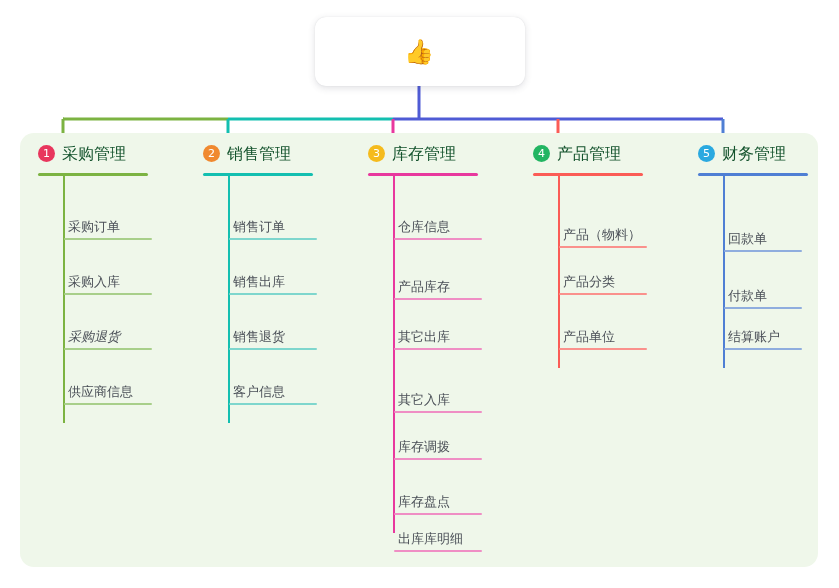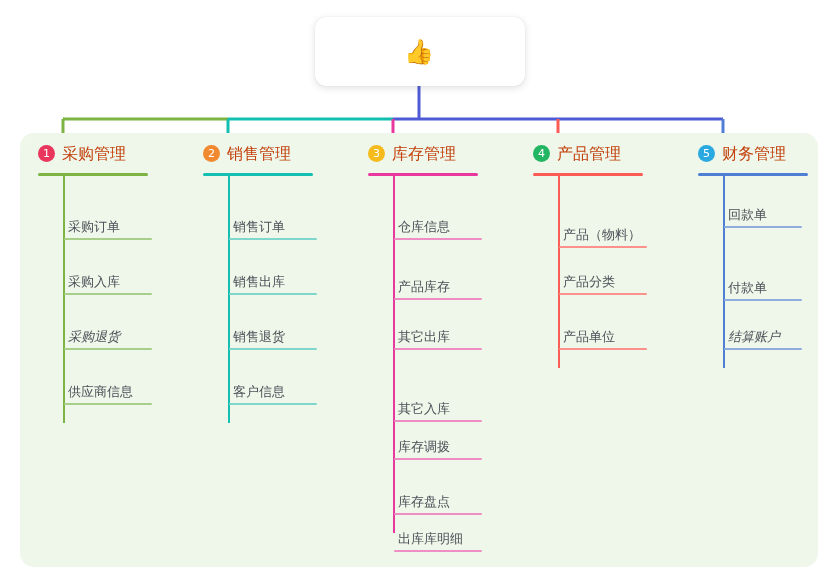--- a/index.html
+++ b/index.html
@@ -41,21 +41,21 @@
   .col-head{
     position:absolute;left:0;top:12px;
     display:flex;align-items:center;gap:7px;white-space:nowrap;
   }
   .badge{
     width:17px;height:17px;border-radius:50%;
     color:#fff;font-size:11px;line-height:17px;text-align:center;
     font-family:"DejaVu Sans",sans-serif;
     display:inline-block;flex:none;
   }
-  .col-title{font-size:16px;color:#c2410c;line-height:1;}
+  .col-title{font-size:16px;color:#14532d;line-height:1;}
   .head-rule{position:absolute;left:0;top:40px;height:3px;border-radius:2px;}
 
   .trunk{position:absolute;width:2px;top:42px;}
 
   .item{position:absolute;left:26px;}
   .item-label{
     font-size:13px;color:#4a4f57;white-space:nowrap;line-height:1;
     position:absolute;left:4px;bottom:7px;
   }
   .item-rule{position:absolute;left:0;bottom:0;height:1.6px;border-radius:1px;}
@@ -149,21 +149,21 @@
             <div class="item-rule" style="width: 88px; background: rgb(239, 142, 196);"></div>
           </div>
           <div class="item" style="top: 120px; width: 88px; height: 47px;">
             <span class="item-label">产品库存</span>
             <div class="item-rule" style="width: 88px; background: rgb(239, 142, 196);"></div>
           </div>
           <div class="item" style="top: 170px; width: 88px; height: 47px;">
             <span class="item-label">其它出库</span>
             <div class="item-rule" style="width: 88px; background: rgb(239, 142, 196);"></div>
           </div>
-          <div class="item" style="top: 242px; width: 88px; height: 47px; font-family: Liberation Serif, serif;">
+          <div class="item" style="top: 233px; width: 88px; height: 47px; font-family: Liberation Serif, serif;">
             <span class="item-label">其它入库</span>
             <div class="item-rule" style="width: 88px; background: rgb(239, 142, 196);"></div>
           </div>
           <div class="item" style="top: 280px; width: 88px; height: 47px;">
             <span class="item-label">库存调拨</span>
             <div class="item-rule" style="width: 88px; background: rgb(239, 142, 196);"></div>
           </div>
           <div class="item" style="top: 335px; width: 88px; height: 47px;">
             <span class="item-label">库存盘点</span>
             <div class="item-rule" style="width: 88px; background: rgb(239, 142, 196);"></div>
@@ -193,29 +193,29 @@
             <div class="item-rule" style="width: 88px; background: rgb(250, 145, 140);"></div>
           </div>
         </div>
         <div class="col" style="left: 678px;">
           <div class="col-head">
             <span class="badge" style="background: rgb(42, 169, 224);">5</span>
             <span class="col-title">财务管理</span>
           </div>
           <div class="head-rule" style="width: 110px; background: rgb(79, 127, 212);"></div>
           <div class="trunk" style="left: 25px; height: 193px; background: rgb(79, 127, 212);"></div>
-          <div class="item" style="top: 48px; width: 78px; height: 47px; padding-left: 24px;">
+          <div class="item" style="top: 72px; width: 78px; height: 47px; padding-left: 24px;">
             <span class="item-label">回款单</span>
             <div class="item-rule" style="width: 78px; background: rgb(143, 173, 222);"></div>
           </div>
-          <div class="item" style="top: 121px; width: 78px; height: 47px;">
+          <div class="item" style="top: 129px; width: 78px; height: 47px;">
             <span class="item-label">付款单</span>
             <div class="item-rule" style="width: 78px; background: rgb(143, 173, 222);"></div>
           </div>
-          <div class="item" style="top: 170px; width: 78px; height: 47px; font-style: italic;">
+          <div class="item" style="top: 170px; width: 78px; height: 47px;">
             <span class="item-label">结算账户</span>
             <div class="item-rule" style="width: 78px; background: rgb(143, 173, 222);"></div>
           </div>
         </div>
       </div>
   </div>
 
 </div>
 
 </body></html>

